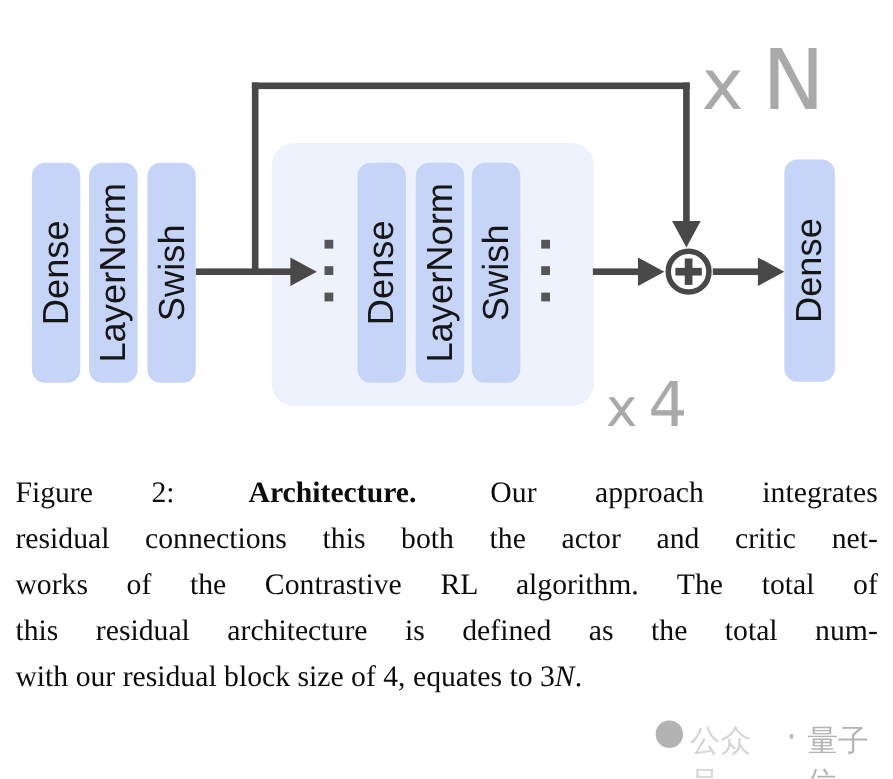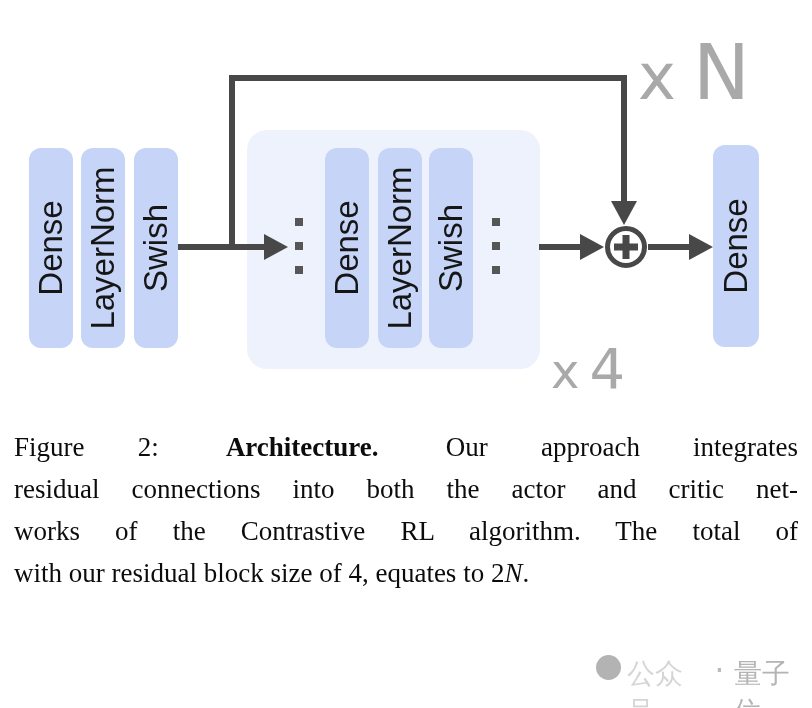--- a/index.html
+++ b/index.html
@@ -186,23 +186,24 @@
     </div>
 
   </div>
 
   <div class="caption">
     <div class="cap-line">
       <span class="gap-r">Figure 2:</span>
       <span class="cap-bold gap-r">Architecture.</span>
       <span>Our approach integrates</span>
     </div>
-    <div class="cap-line">residual connections into both the actor and critic net-</div>
+    <div class="cap-line">residual connections this both the actor and critic net-</div>
     <div class="cap-line">works of the Contrastive RL algorithm. The total of</div>
-    <div class="cap-line last"><span>with our residual block size of 4, equates to 2</span><span class="mit">N</span><span>.</span></div>
+    <div class="cap-line">this residual architecture is defined as the total num-</div>
+    <div class="cap-line last"><span>with our residual block size of 4, equates to 3</span><span class="mit">N</span><span>.</span></div>
   </div>
 
   <div class="watermark">
     <div class="wm-logo"></div>
     <span class="wm-prefix">公众号</span>
     <span class="wm-sep">·</span>
     <span class="wm-name">量子位</span>
   </div>
 
 </div>

